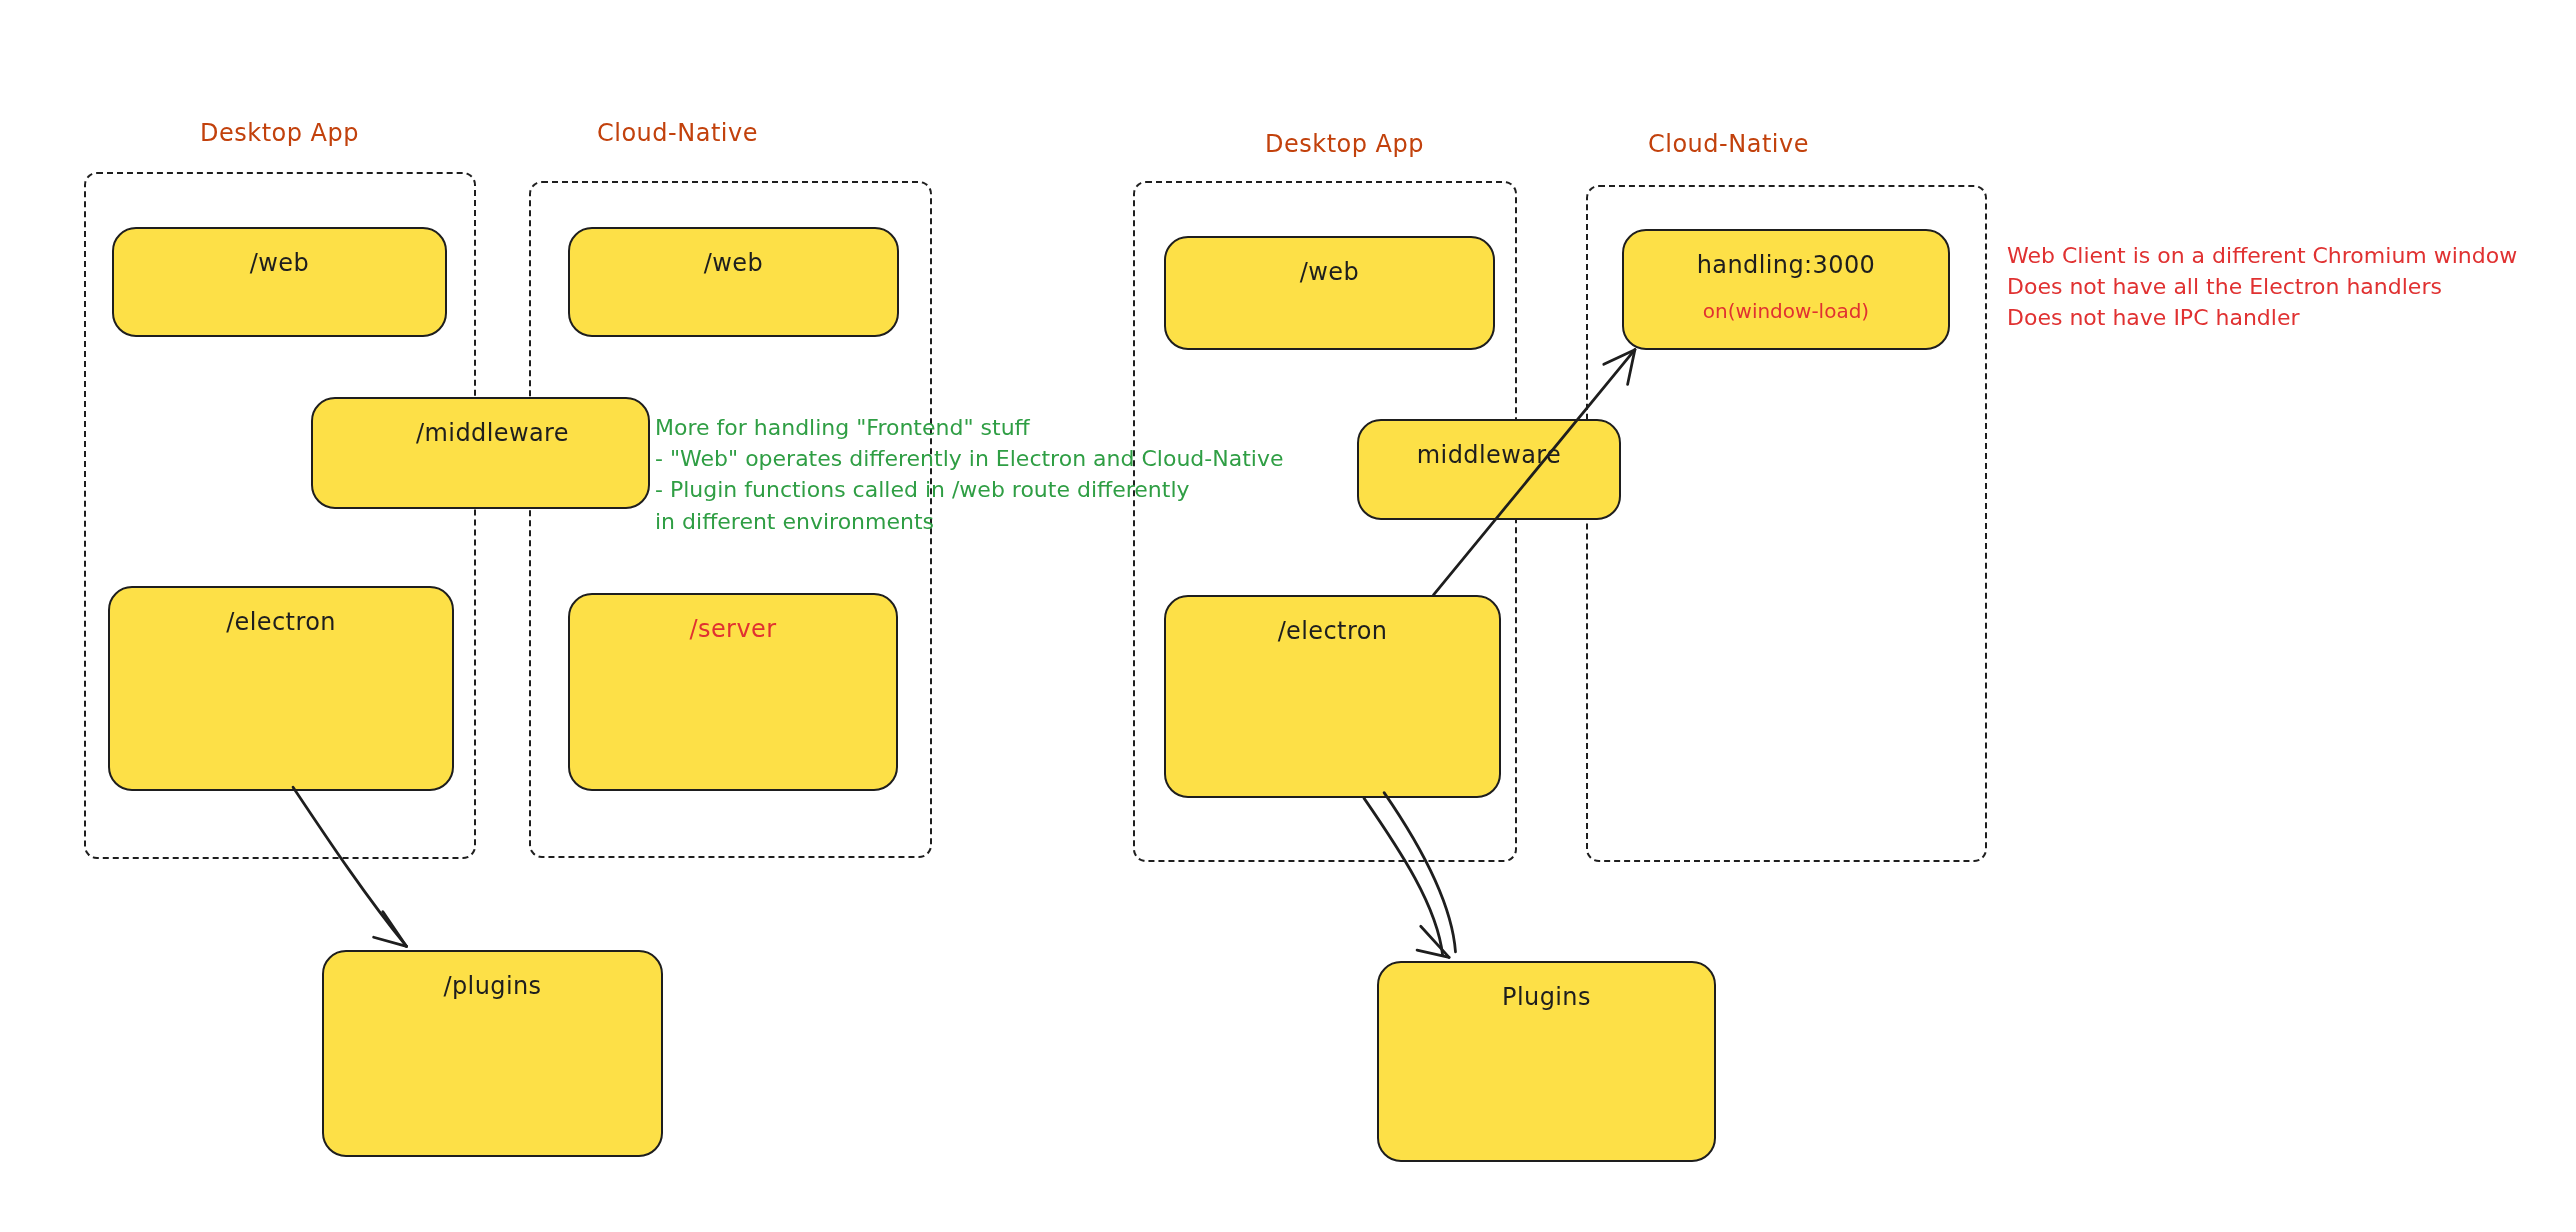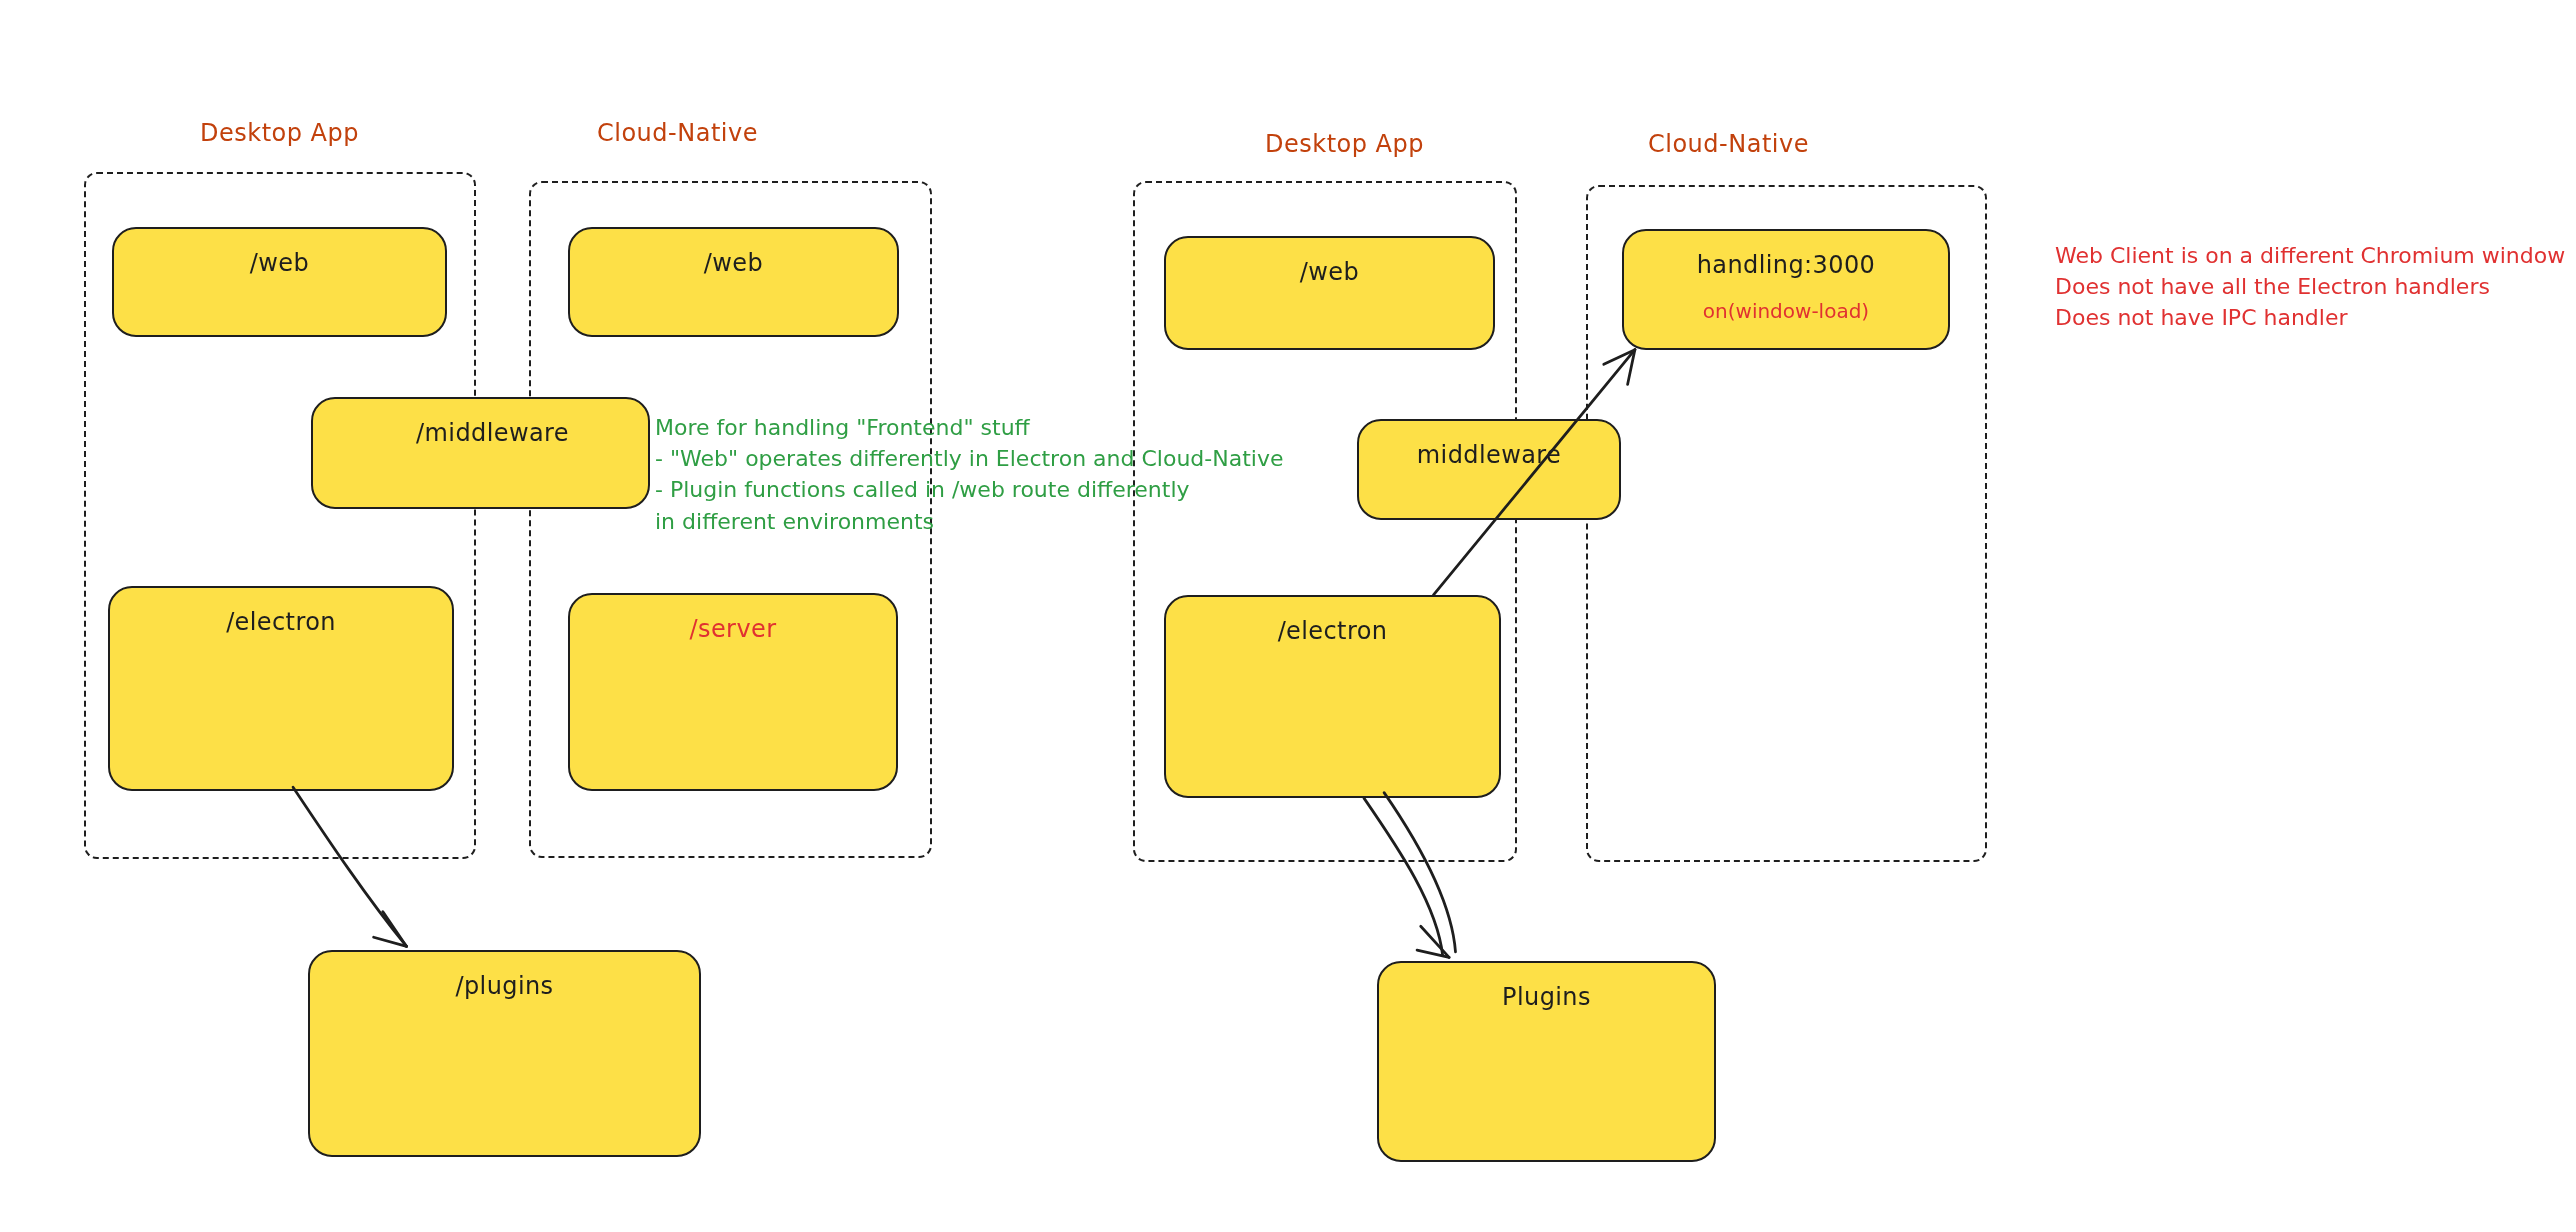--- a/index.html
+++ b/index.html
@@ -103,21 +103,21 @@
   </div>
 
   <div class="node" style="left:108px; top:586px; width:346px; height:205px;">
     <span class="node-label">/electron</span>
   </div>
 
   <div class="node red" style="left:568px; top:593px; width:330px; height:198px;">
     <span class="node-label">/server</span>
   </div>
 
-  <div class="node" style="left:308px; top:950px; width:393px; height:207px;">
+  <div class="node" style="left:322px; top:950px; width:341px; height:207px;">
     <span class="node-label">/plugins</span>
   </div>
 
   <div class="group-label" style="left:1265px; top:130px;">Desktop App</div>
 
   <div class="group-label" style="left:1648px; top:130px;">Cloud-Native</div>
 
   <div class="dashed-box" style="left:1133px; top:181px; width:384px; height:681px;"></div>
 
   <div class="dashed-box" style="left:1586px; top:185px; width:401px; height:677px;"></div>
@@ -141,21 +141,21 @@
 
   <div class="node" style="left:1377px; top:961px; width:339px; height:201px;">
     <span class="node-label">Plugins</span>
   </div>
 
   <div class="note green" style="left:655px; top:412px;">More for handling "Frontend" stuff
 - "Web" operates differently in Electron and Cloud-Native
 - Plugin functions called in /web route differently
 in different environments</div>
 
-  <div class="note red" style="left:2007px; top:240px;margin-left:48px;">Web Client is on a different Chromium window
+  <div class="note red" style="left:2007px; top:240px;">Web Client is on a different Chromium window
 Does not have all the Electron handlers
 Does not have IPC handler</div>
 
   <svg class="overlay" viewBox="0 0 2814 1346">
     <g stroke="#1e1e1e" stroke-width="3" fill="none" stroke-linecap="round">
 
       <path d="M320 860 C 360 920, 400 980, 444 1034"></path>
       <path d="M444 1034 L 418 996"></path>
       <path d="M444 1034 L 408 1024"></path>
 

